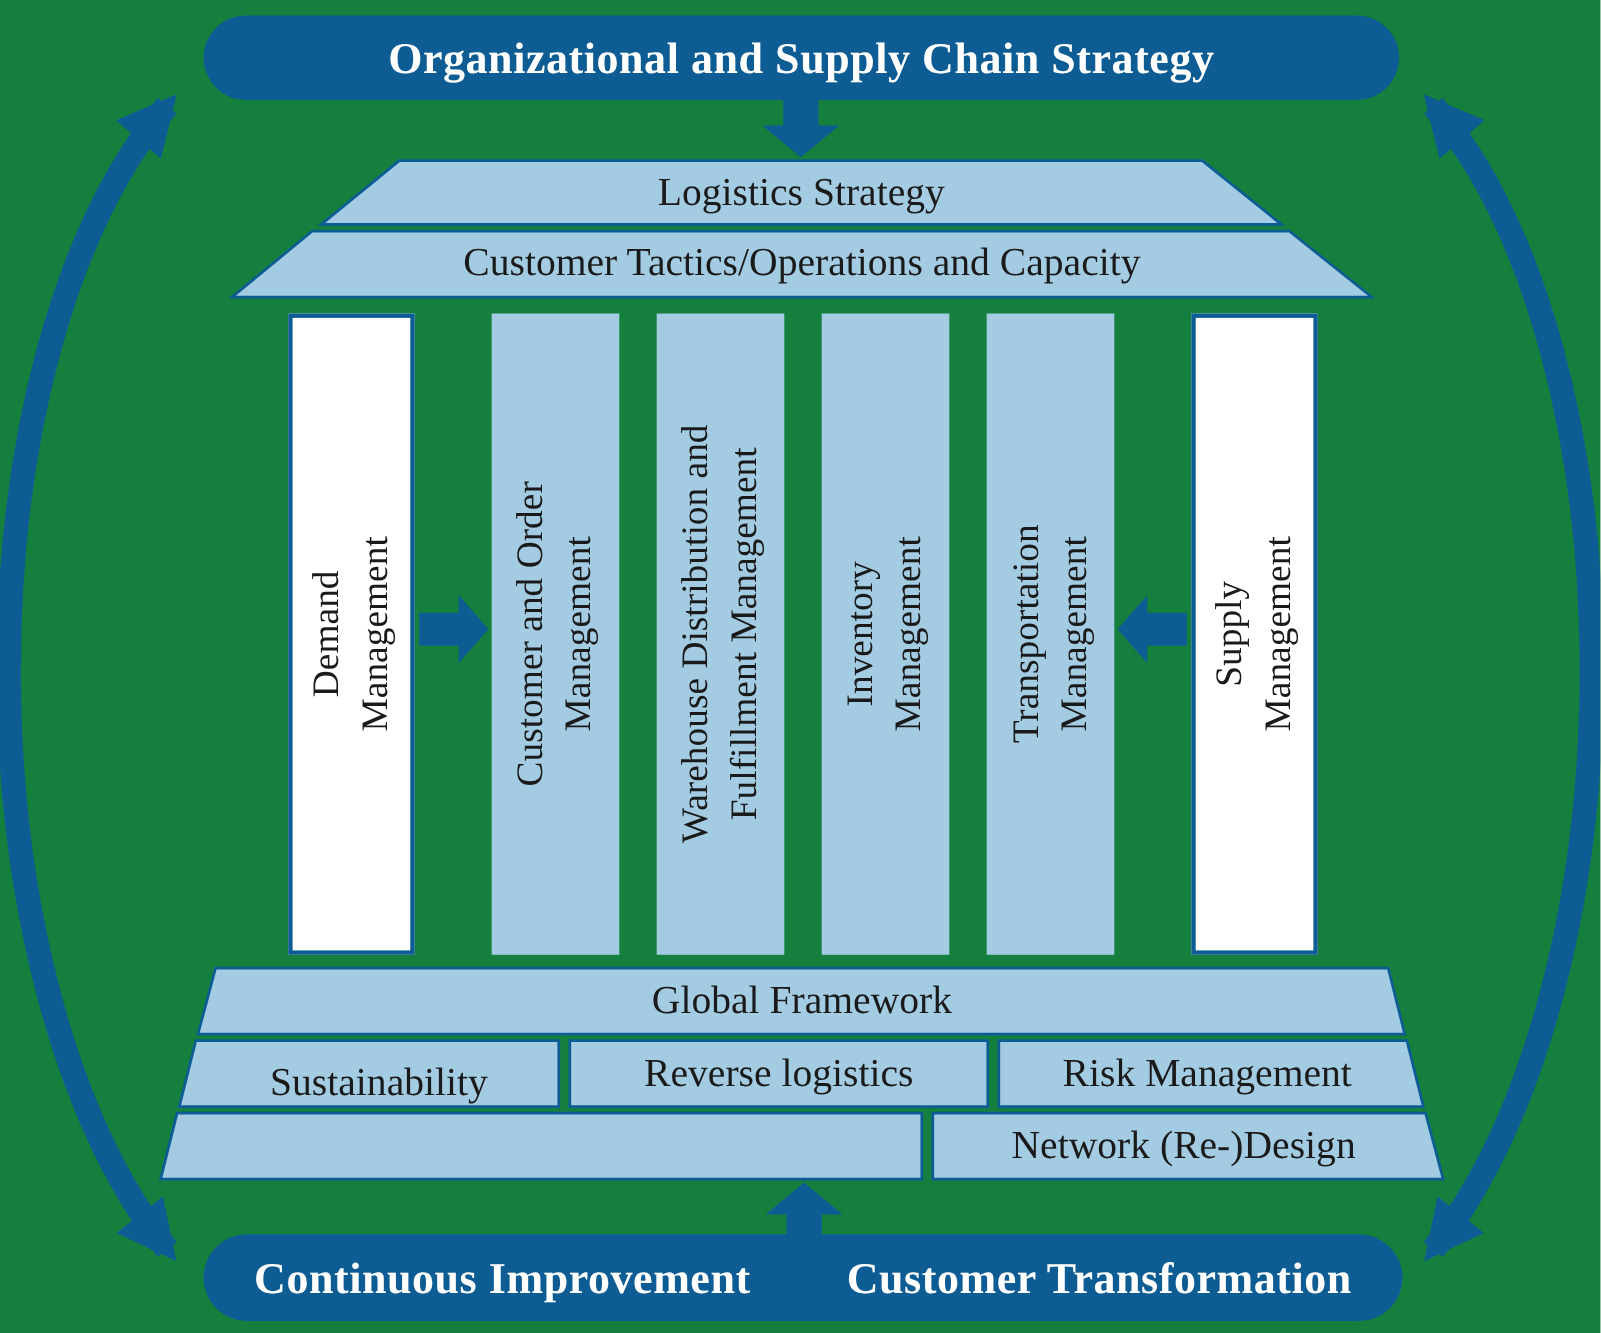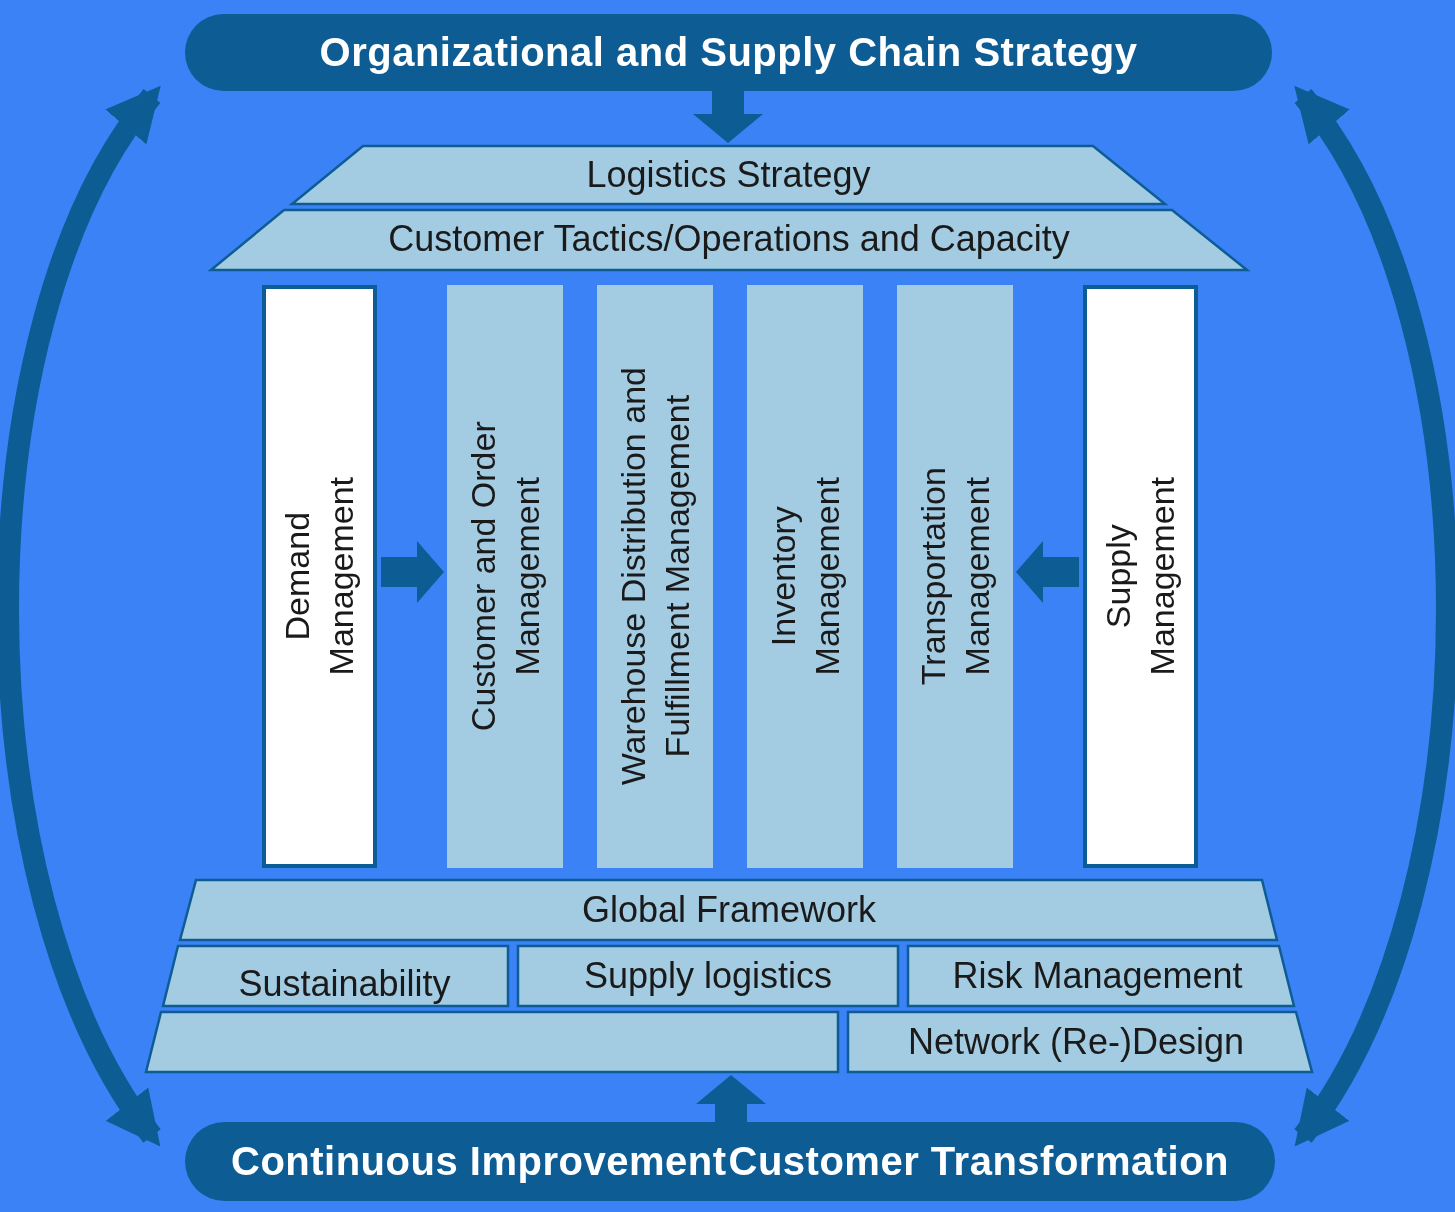--- a/index.html
+++ b/index.html
@@ -2,22 +2,22 @@
 <html style="--dark: #0e5c94; --light: #a3cce3; --ink: #1a1a1a;"><head>
 <meta charset="utf-8">
 <style>
   :root{
     --dark:#0e5c94;
     --light:#a3cce3;
     --ink:#1a1a1a;
   }
   html,body{margin:0;padding:0;background:#fff;}
   .stage{
-    position:relative;width:1455px;height:1212px;background:#3b82f6;
-    font-family:Liberation Sans, sans-serif;overflow:hidden;
+    position:relative;width:1455px;height:1212px;background:#15803d;
+    font-family:Liberation Serif, serif;overflow:hidden;
   }
   svg.layer{position:absolute;left:0;top:0;width:1455px;height:1212px;}
   .fill-dark{fill:var(--dark);}
   .arc{fill:none;stroke:var(--dark);stroke-width:22;}
   .shape{fill:var(--light);stroke:var(--dark);stroke-width:2.5;}
 
   .banner{
     position:absolute;background:var(--dark);color:#fff;border-radius:40px;
     display:flex;align-items:center;justify-content:center;
     font-weight:bold;font-size:40px;letter-spacing:.5px;
@@ -131,21 +131,21 @@
   </div>
   <div class="pillar outlined" id="pillar-supply">
     <div class="rot">
       <span>Supply</span>
       <span>Management</span>
     </div>
   </div>
 
   <div class="overlay" id="base-row1-label">Global Framework</div>
   <div class="overlay" id="base-r2a-label">Sustainability</div>
-  <div class="overlay" id="base-r2b-label">Supply logistics</div>
+  <div class="overlay" id="base-r2b-label">Reverse logistics</div>
   <div class="overlay" id="base-r2c-label">Risk Management</div>
   <div class="overlay" id="base-r3b-label">Network (Re-)Design</div>
 
   <div class="banner" id="bottom-banner">
     <span>Continuous Improvement</span>
     <span>Customer Transformation</span>
   </div>
 
 </div>
 

